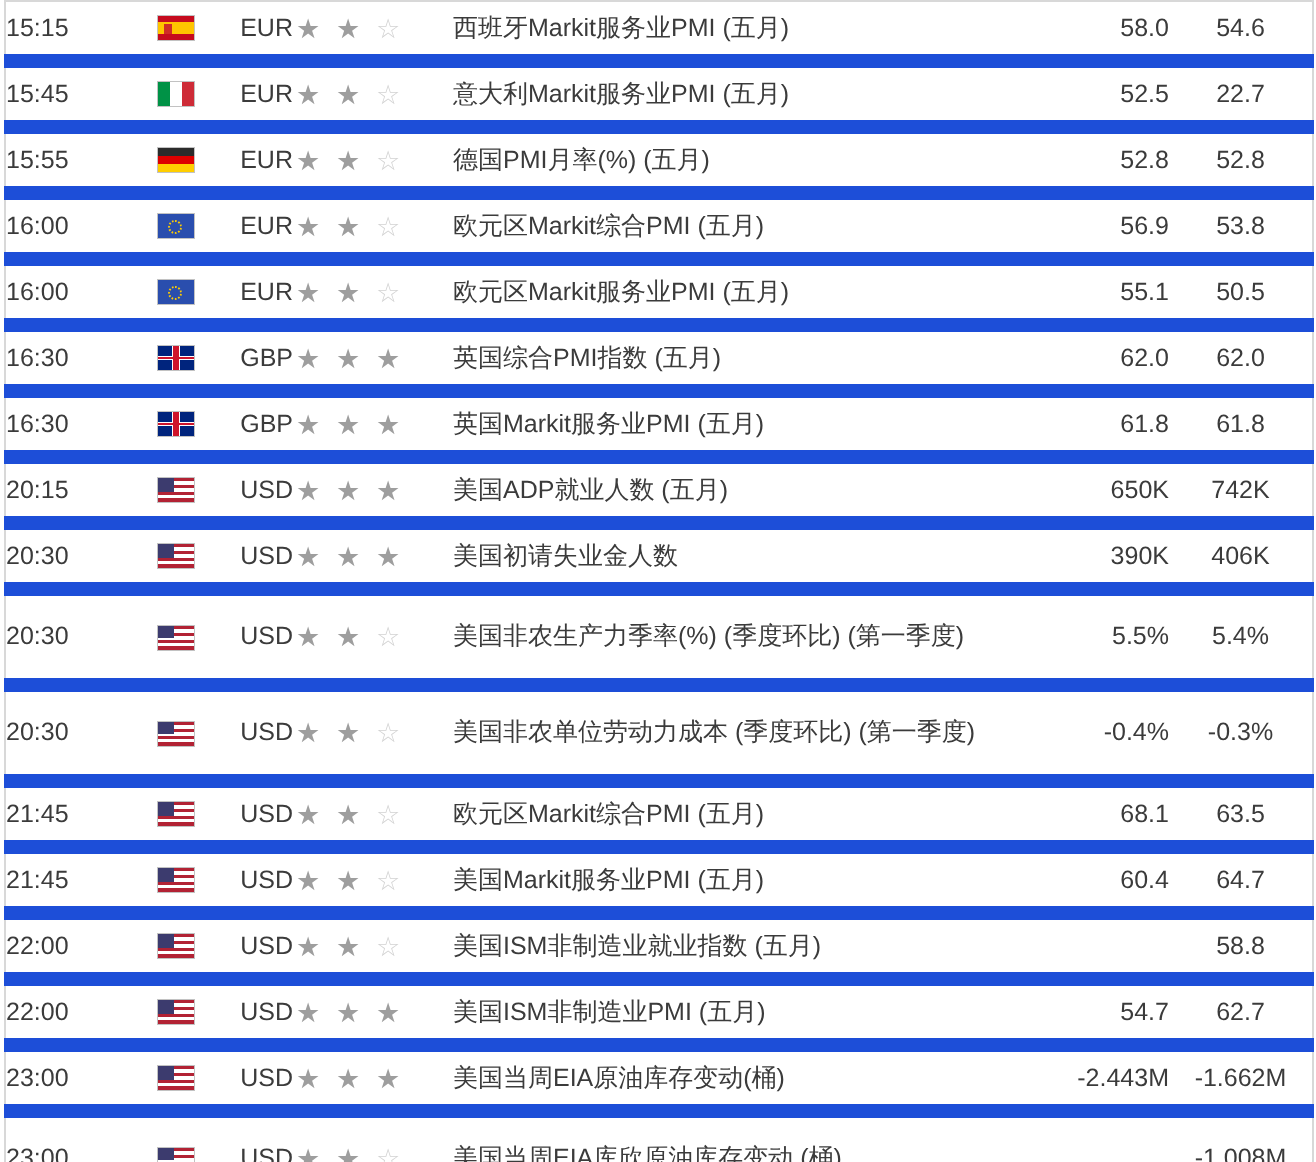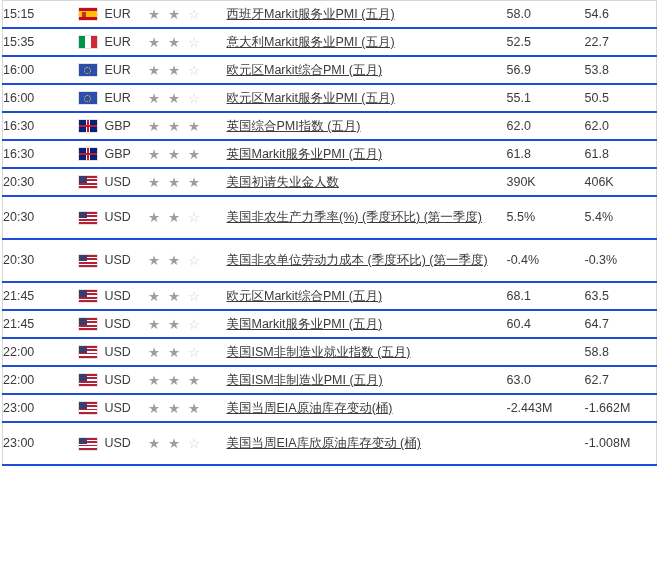--- a/index.html
+++ b/index.html
@@ -18,21 +18,21 @@
     width: 654px;
     margin-left: 2px;
     border-collapse: collapse;
     border-left: 1px solid #d8d8d8;
     border-right: 1px solid #d8d8d8;
     border-top: 1px solid #d8d8d8;
     table-layout: fixed;
   }
 
   #calendar-table tr.event-row {
-    border-bottom: 2px solid #1d4ed8;
+    border-bottom: 7px solid #1d4ed8;
   }
 
   #calendar-table td {
     padding: 0;
     vertical-align: middle;
     font-size: 12.5px;
     color: #3b3b3b;
     line-height: 17px;
   }
 
@@ -53,42 +53,42 @@
   }
   td.flag-cell {
     text-align: left;
     padding-left: 2px;
   }
   td.currency-cell {
     color: #3b3b3b;
     font-size: 12.5px;
     padding-left: 5px;
     white-space: nowrap;
+    text-align: right;
   }
   td.stars-cell {
     padding-left: 4px;
     white-space: nowrap;
   }
   td.event-cell {
     padding-left: 20px;
     padding-right: 8px;
     color: #3b3b3b;
     font-size: 12.5px;
     line-height: 19px;
-    text-decoration: underline;
   }
   td.forecast-cell {
-    text-align: left;
+    text-align: right;
     padding-right: 10px;
     color: #8c8c8c;
     font-size: 12.5px;
     white-space: nowrap;
   }
   td.actual-cell {
-    text-align: left;
+    text-align: center;
     padding-right: 22px;
     color: #2e2e2e;
     font-size: 12.5px;
     white-space: nowrap;
   }
 
   tr.h1 td { height: 26px; }
   tr.h2 td { height: 41px; }
 
   
@@ -195,29 +195,38 @@
       <tr class="event-row h1">
         <td class="time-cell">15:15</td>
         <td class="flag-cell"><span class="flag flag-ES"></span></td>
         <td class="currency-cell">EUR</td>
         <td class="stars-cell"><span class="star full">★</span><span class="star full">★</span><span class="star empty">☆</span></td>
         <td class="event-cell">西班牙Markit服务业PMI (五月)</td>
         <td class="forecast-cell">58.0</td>
         <td class="actual-cell">54.6</td>
       </tr>
       <tr class="event-row h1">
-        <td class="time-cell">15:35</td>
+        <td class="time-cell">15:45</td>
         <td class="flag-cell"><span class="flag flag-IT"></span></td>
         <td class="currency-cell">EUR</td>
         <td class="stars-cell"><span class="star full">★</span><span class="star full">★</span><span class="star empty">☆</span></td>
         <td class="event-cell">意大利Markit服务业PMI (五月)</td>
         <td class="forecast-cell">52.5</td>
         <td class="actual-cell">22.7</td>
       </tr>
       <tr class="event-row h1">
+        <td class="time-cell">15:55</td>
+        <td class="flag-cell"><span class="flag flag-DE"></span></td>
+        <td class="currency-cell">EUR</td>
+        <td class="stars-cell"><span class="star full">★</span><span class="star full">★</span><span class="star empty">☆</span></td>
+        <td class="event-cell">德国PMI月率(%) (五月)</td>
+        <td class="forecast-cell">52.8</td>
+        <td class="actual-cell">52.8</td>
+      </tr>
+      <tr class="event-row h1">
         <td class="time-cell">16:00</td>
         <td class="flag-cell"><span class="flag flag-EU"></span></td>
         <td class="currency-cell">EUR</td>
         <td class="stars-cell"><span class="star full">★</span><span class="star full">★</span><span class="star empty">☆</span></td>
         <td class="event-cell">欧元区Markit综合PMI (五月)</td>
         <td class="forecast-cell">56.9</td>
         <td class="actual-cell">53.8</td>
       </tr>
       <tr class="event-row h1">
         <td class="time-cell">16:00</td>
@@ -240,20 +249,29 @@
       <tr class="event-row h1">
         <td class="time-cell">16:30</td>
         <td class="flag-cell"><span class="flag flag-GB"></span></td>
         <td class="currency-cell">GBP</td>
         <td class="stars-cell"><span class="star full">★</span><span class="star full">★</span><span class="star full">★</span></td>
         <td class="event-cell">英国Markit服务业PMI (五月)</td>
         <td class="forecast-cell">61.8</td>
         <td class="actual-cell">61.8</td>
       </tr>
       <tr class="event-row h1">
+        <td class="time-cell">20:15</td>
+        <td class="flag-cell"><span class="flag flag-US"></span></td>
+        <td class="currency-cell">USD</td>
+        <td class="stars-cell"><span class="star full">★</span><span class="star full">★</span><span class="star full">★</span></td>
+        <td class="event-cell">美国ADP就业人数 (五月)</td>
+        <td class="forecast-cell">650K</td>
+        <td class="actual-cell">742K</td>
+      </tr>
+      <tr class="event-row h1">
         <td class="time-cell">20:30</td>
         <td class="flag-cell"><span class="flag flag-US"></span></td>
         <td class="currency-cell">USD</td>
         <td class="stars-cell"><span class="star full">★</span><span class="star full">★</span><span class="star full">★</span></td>
         <td class="event-cell">美国初请失业金人数</td>
         <td class="forecast-cell">390K</td>
         <td class="actual-cell">406K</td>
       </tr>
       <tr class="event-row h2">
         <td class="time-cell">20:30</td>
@@ -299,21 +317,21 @@
         <td class="event-cell">美国ISM非制造业就业指数 (五月)</td>
         <td class="forecast-cell"></td>
         <td class="actual-cell">58.8</td>
       </tr>
       <tr class="event-row h1">
         <td class="time-cell">22:00</td>
         <td class="flag-cell"><span class="flag flag-US"></span></td>
         <td class="currency-cell">USD</td>
         <td class="stars-cell"><span class="star full">★</span><span class="star full">★</span><span class="star full">★</span></td>
         <td class="event-cell">美国ISM非制造业PMI (五月)</td>
-        <td class="forecast-cell">63.0</td>
+        <td class="forecast-cell">54.7</td>
         <td class="actual-cell">62.7</td>
       </tr>
       <tr class="event-row h1">
         <td class="time-cell">23:00</td>
         <td class="flag-cell"><span class="flag flag-US"></span></td>
         <td class="currency-cell">USD</td>
         <td class="stars-cell"><span class="star full">★</span><span class="star full">★</span><span class="star full">★</span></td>
         <td class="event-cell">美国当周EIA原油库存变动(桶)</td>
         <td class="forecast-cell">-2.443M</td>
         <td class="actual-cell">-1.662M</td>

